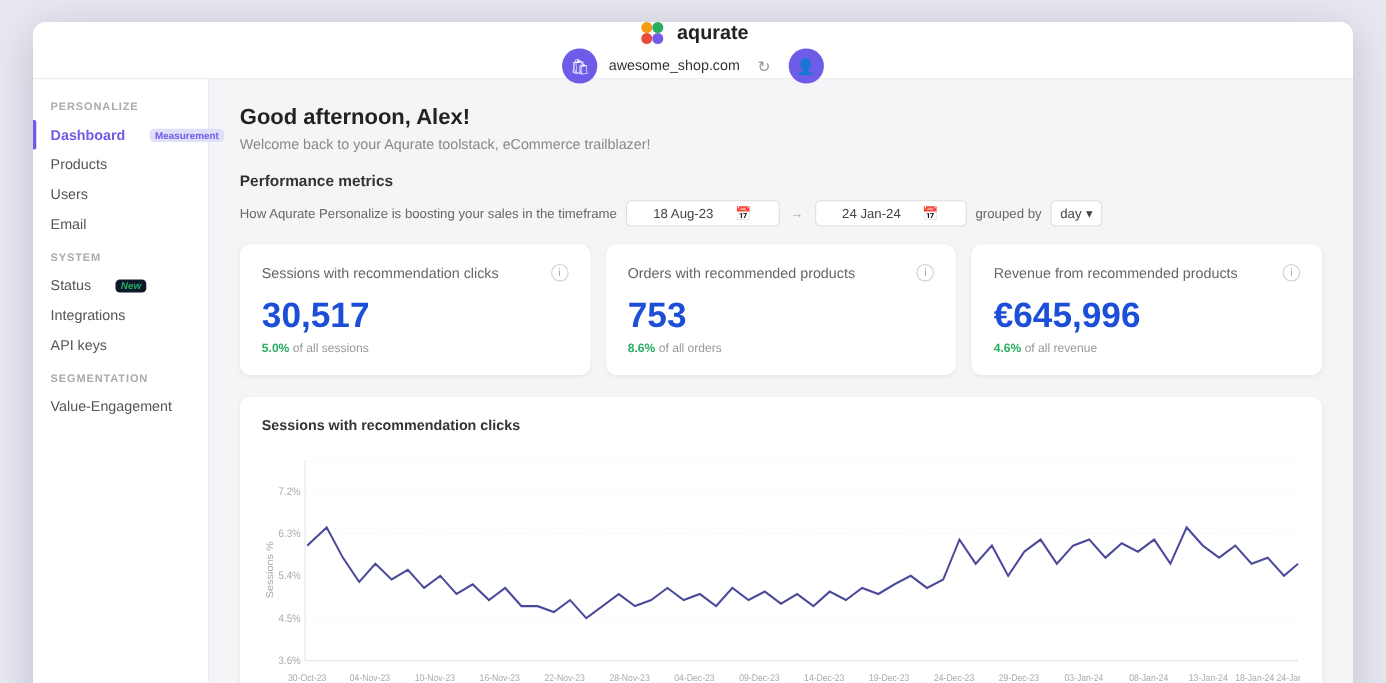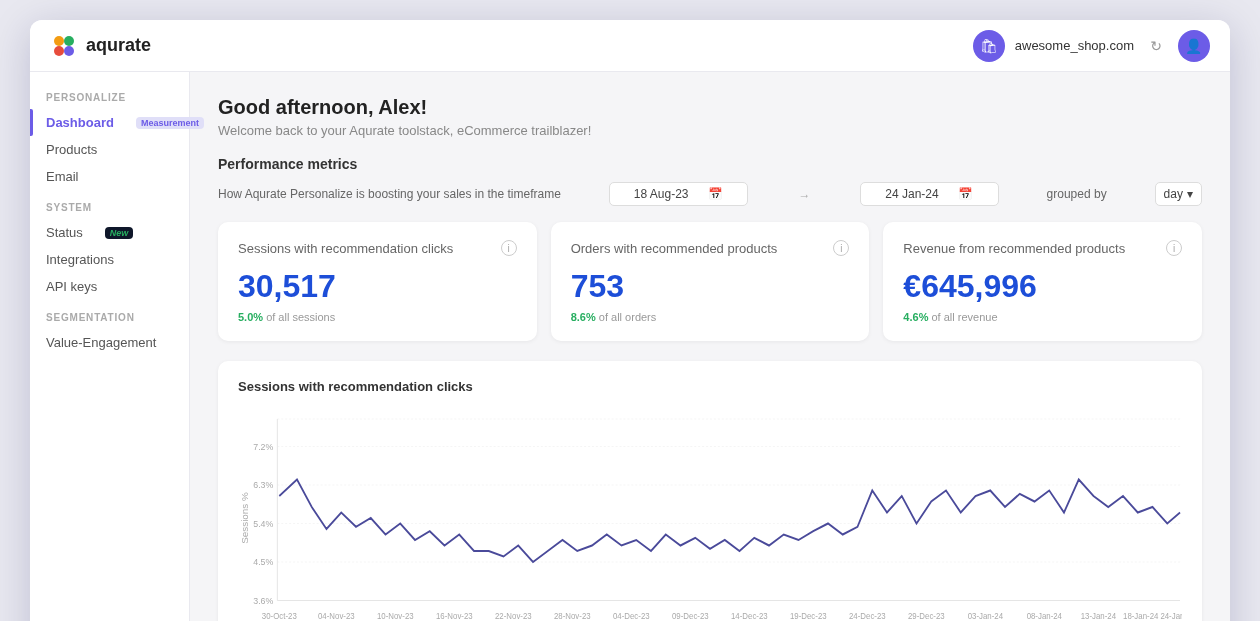--- a/index.html
+++ b/index.html
@@ -21,24 +21,25 @@
       overflow: hidden;
       display: flex;
       flex-direction: column;
     }
     
     .top-bar {
       background: #fff;
       height: 52px;
       display: flex;
       align-items: center;
-      justify-content: space-between;
+      justify-content: center;
       padding: 0 20px;
       border-bottom: 1px solid #e9e9ef;
       flex-shrink: 0;
+      flex-direction: column;
     }
     .logo {
       display: flex;
       align-items: center;
       gap: 8px;
     }
     .logo-icon {
       width: 28px;
       height: 28px;
     }
@@ -170,21 +171,20 @@
       margin-bottom: 10px;
     }
     
     .filter-bar {
       display: flex;
       align-items: center;
       gap: 8px;
       font-size: 12px;
       color: #666;
       margin-bottom: 16px;
-      justify-content: space-between;
     }
     .date-input {
       border: 1px solid #ddd;
       border-radius: 5px;
       padding: 4px 24px;
       font-size: 12px;
       color: #444;
       background: #fff;
       display: flex;
       align-items: center;
@@ -304,20 +304,23 @@
 
     <div class="sidebar">
 
       <div class="sidebar-section-label">PERSONALIZE</div>
       <div class="sidebar-item active">
         <span>Dashboard</span>
         <span class="badge">Measurement</span>
       </div>
       <div class="sidebar-item">
         <span>Products</span>
+      </div>
+      <div class="sidebar-item">
+        <span>Users</span>
       </div>
       <div class="sidebar-item">
         <span>Email</span>
       </div>
 
       <div class="sidebar-section-label">SYSTEM</div>
       <div class="sidebar-item">
         <span>Status</span>
         <span class="badge new">New</span>
       </div>

